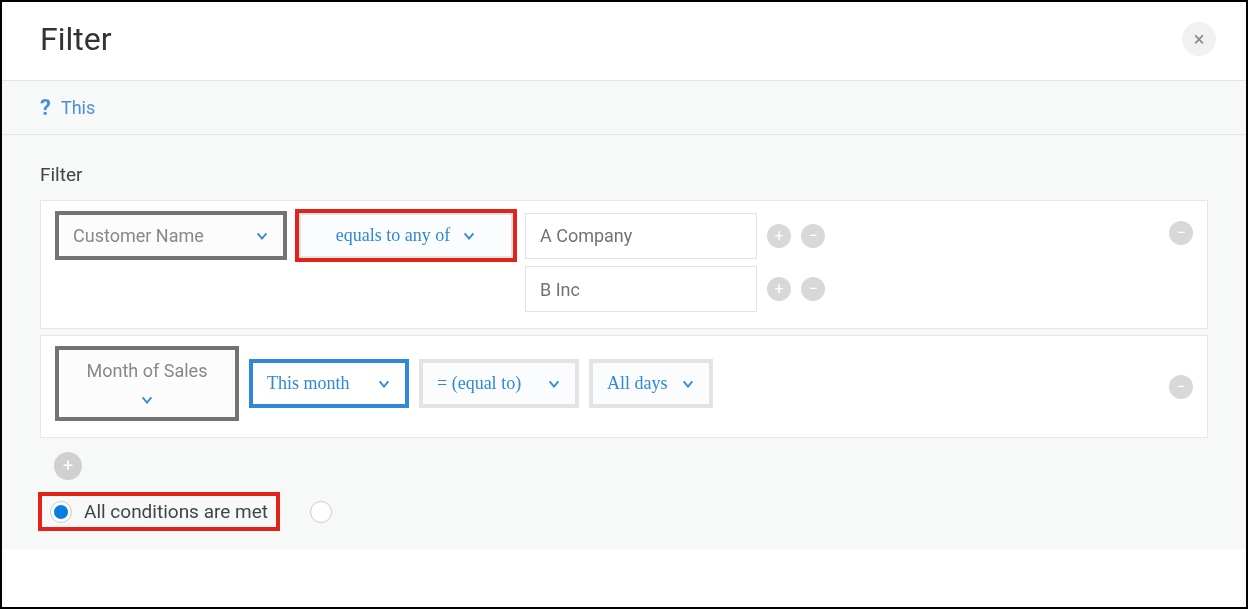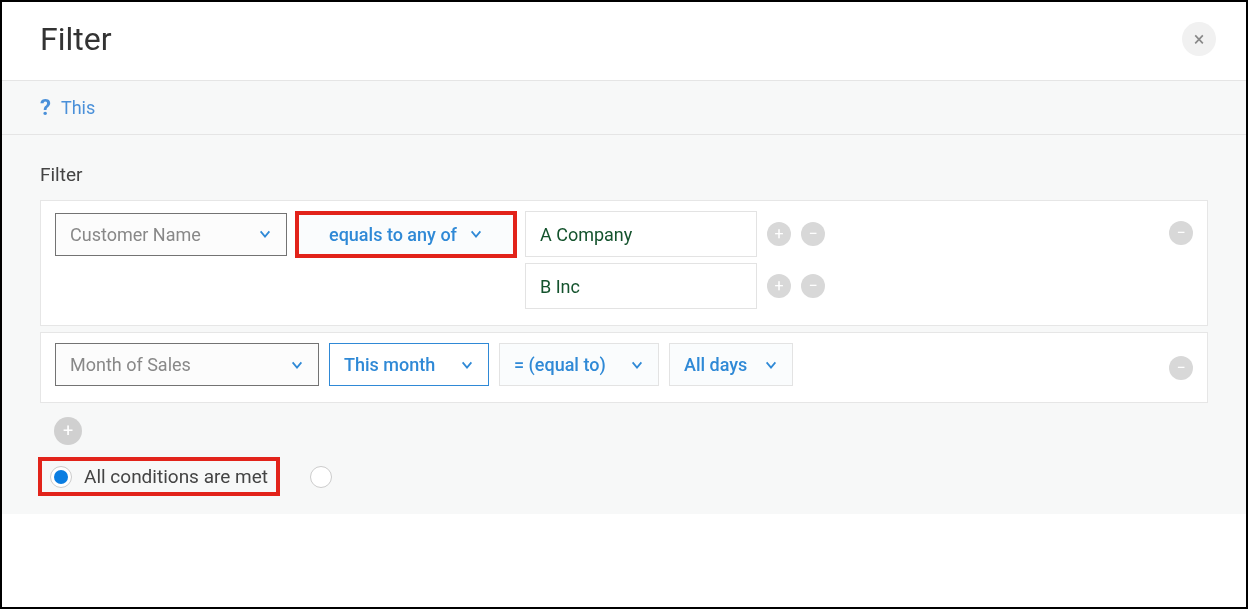--- a/index.html
+++ b/index.html
@@ -72,43 +72,43 @@
     align-items: center;
     gap: 10px;
     margin-bottom: 6px;
   }
   .row:last-child { margin-bottom: 0; }
   .dropdown {
     display: inline-flex;
     align-items: center;
     justify-content: space-between;
     gap: 12px;
-    border: 1px solid #737373;
+    border: 4px solid #737373;
     background: #fcfcfc;
     padding: 10px 14px;
     font-size: 18px;
     cursor: pointer;
     white-space: nowrap;
   }
   .dropdown .label { color: #888; }
-  .dropdown.blue .label { color: #2f89d6; font-weight: 500;}
+  .dropdown.blue .label { color: #2f89d6; font-weight: 500; font-family: Liberation Serif, serif;}
   .dropdown.blue { border-color: #e3e3e3; background:#fafcfd;}
   .dropdown.active-blue { border-color: #2f89d6; background:#fff;}
   .chevron {
     width: 14px; height: 14px;
     display: inline-flex; align-items:center; justify-content:center;
   }
   .chevron svg path { stroke: #2f89d6; stroke-width:2; fill:none; }
   .text-input {
     flex: 0 0 232px;
     border: 1px solid #e3e3e3;
     background: #fff;
     padding: 10px 14px;
     font-size: 18px;
-    color: #14532d;
+    color: #737373;
     height: 46px;
     display:flex; align-items:center;
   }
   .circle-btn {
     width: 24px; height: 24px;
     border-radius: 50%;
     background: #d8d8d8;
     color: #fff;
     display: inline-flex;
     align-items: center;
@@ -225,21 +225,21 @@
             <span>−</span>
           </span>
       </div>
       <span class="circle-btn remove-right">
           <span>−</span>
         </span>
     </div>
 
     <div class="filter-block">
       <div class="row">
-        <div class="dropdown" style="width:264px;">
+        <div class="dropdown" style="width:184px;flex-direction:column;">
           <span class="label">Month of Sales</span>
           <span class="chevron">
               <svg viewBox="0 0 16 16">
                 <path d="M3 5 L8 11 L13 5"></path>
               </svg>
             </span>
         </div>
         <div class="dropdown blue active-blue" style="width:160px;">
           <span class="label">This month</span>
           <span class="chevron">

